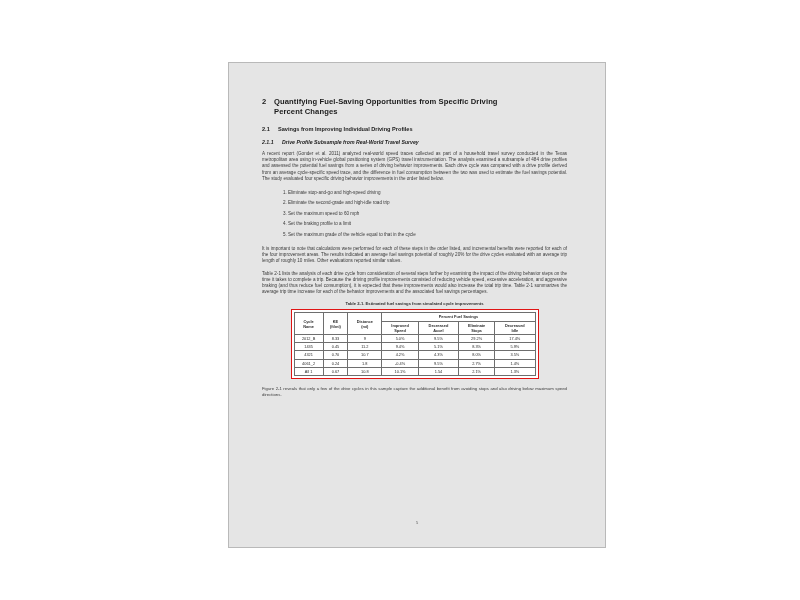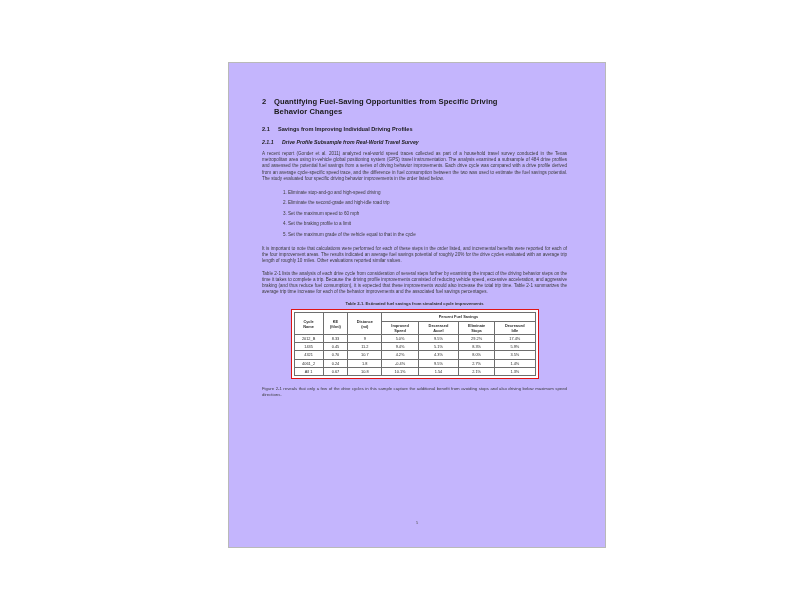--- a/index.html
+++ b/index.html
@@ -17,21 +17,21 @@
     height: 600px;
     background: #ffffff;
   }
   
   #page {
     position: absolute;
     left: 228px;
     top: 62px;
     width: 378px;
     height: 486px;
-    background: #c4b5fd;
+    background: #e5e5e5;
     border: 1px solid #b9b9b9;
     box-sizing: border-box;
     overflow: hidden;
   }
   #content {
     position: absolute;
     left: 33px;
     top: 34px;
     width: 305px;
     color: #2b2b2b;
@@ -139,21 +139,21 @@
 </style>
 </head>
 <body>
 
 <div id="viewport">
   <div id="page">
     <div id="content">
 
       <h1 class="sec">
         <span class="num">2</span><span>Quantifying Fuel-Saving Opportunities from Specific Driving</span>
-        <span class="cont">Behavior Changes</span>
+        <span class="cont">Percent Changes</span>
       </h1>
 
       <h2 class="sub">
         <span class="num">2.1</span><span>Savings from Improving Individual Driving Profiles</span>
       </h2>
 
       <h3 class="subsub">
         <span class="num">2.1.1</span><span>Drive Profile Subsample from Real-World Travel Survey</span>
       </h3>
 

